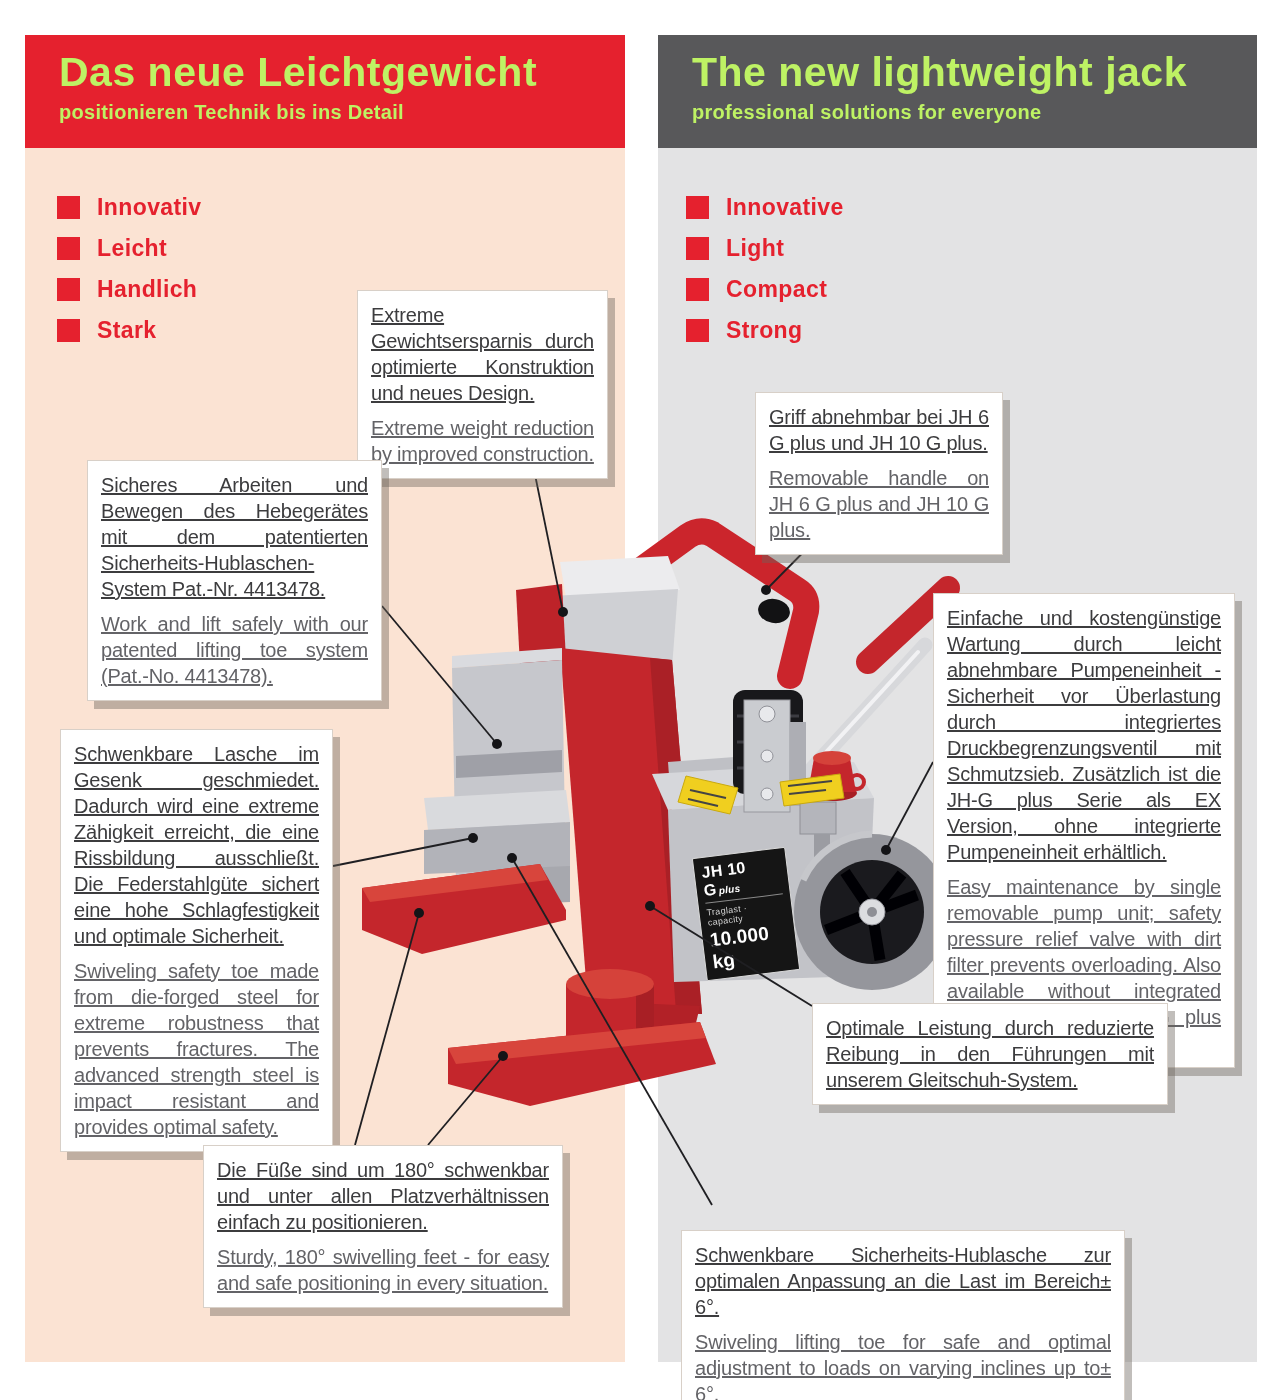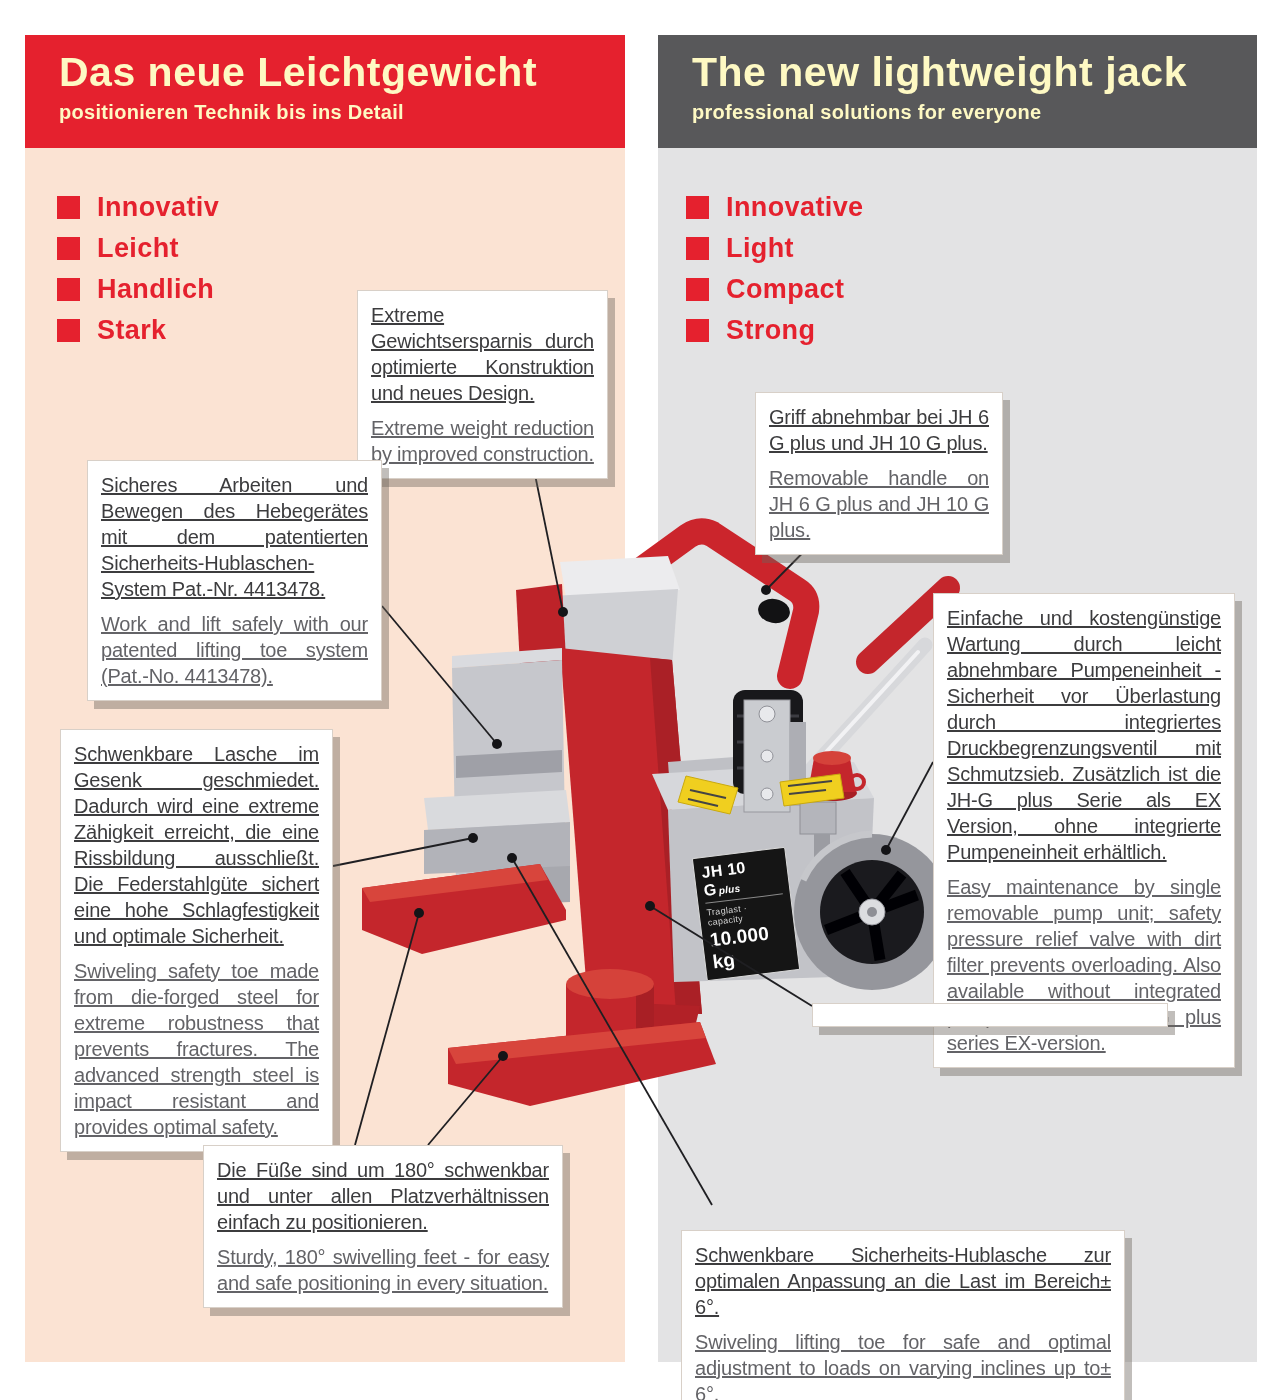--- a/index.html
+++ b/index.html
@@ -4,32 +4,32 @@
 <style>
   html,body{margin:0;padding:0;background:#ffffff;}
   .page{
     position:relative;width:1288px;height:1400px;overflow:hidden;
     font-family:"Liberation Sans",sans-serif;background:#ffffff;
   }
   
   .panel{position:absolute;top:148px;height:1214px;}
   .panel.left{left:25px;width:600px;background:#fbe3d3;}
   .panel.right{left:658px;width:599px;background:#e3e3e4;}
-  .hdr{position:absolute;top:35px;height:113px;box-sizing:border-box;padding:14px 0 0 34px;color:#fef9c3;}
+  .hdr{position:absolute;top:35px;height:113px;box-sizing:border-box;padding:14px 0 0 34px;color:#bef264;}
   .hdr.left{left:25px;width:600px;background:#e5212e;}
   .hdr.right{left:658px;width:599px;background:#58585a;}
   .hdr .title{font-size:41px;font-weight:bold;letter-spacing:.5px;line-height:1.15;}
   .hdr .subtitle{font-size:20px;font-weight:bold;letter-spacing:.3px;margin-top:5px;}
   
   .bullets{position:absolute;list-style:none;margin:0;padding:0;z-index:10;}
   .bullets.left{left:57px;top:194px;}
   .bullets.right{left:686px;top:194px;}
   .bullets li{display:flex;align-items:center;gap:17px;height:26px;margin-bottom:15px;}
   .sq{width:23px;height:23px;background:#e5212e;flex:0 0 auto;}
-  .bullets .blabel{font-size:27px;font-weight:bold;color:#e5212e;letter-spacing:.4px;white-space:nowrap;}
+  .bullets .blabel{font-size:23px;font-weight:bold;color:#e5212e;letter-spacing:.4px;white-space:nowrap;}
   
   .callout{
     position:absolute;z-index:40;background:#ffffff;border:1px solid #d8d0c8;
     box-shadow:7px 8px 0 rgba(108,99,93,.42);
     box-sizing:border-box;padding:11px 13px;
   }
   .callout p{margin:0;font-size:20px;line-height:1.3;letter-spacing:-.2px;text-align:justify;text-decoration:underline;}
   .callout p.de{color:#3c3c3e;}
   .callout p.en{color:#636367;}
   .callout p + p{margin-top:9px;}
@@ -244,20 +244,21 @@
   </div>
   <div class="callout" style="left:755px;top:392px;width:248px;">
     <p class="de">Griff abnehmbar bei JH 6 G plus und JH 10 G plus.</p>
     <p class="en">Removable handle on JH 6 G plus and JH 10 G plus.</p>
   </div>
   <div class="callout" style="left:933px;top:593px;width:302px;">
     <p class="de">Einfache und kostengünstige Wartung durch leicht abnehmbare Pumpeneinheit - Sicherheit vor Überlastung durch integriertes Druckbegrenzungsventil mit Schmutzsieb. Zusätzlich ist die JH-G plus Serie als EX Version, ohne integrierte Pumpeneinheit erhältlich.</p>
     <p class="en">Easy maintenance by single removable pump unit; safety pressure relief valve with dirt filter prevents overloading. Also available without integrated pump unit. See JH G plus series EX-version.</p>
   </div>
   <div class="callout" style="left:812px;top:1003px;width:356px;">
+    <p class="de">Optimale Leistung durch reduzierte Reibung in den Führungen mit unserem Gleitschuh-System.</p>
   </div>
   <div class="callout" style="left:203px;top:1145px;width:360px;">
     <p class="de">Die Füße sind um 180° schwenkbar und unter allen Platzverhältnissen einfach zu positionieren.</p>
     <p class="en">Sturdy, 180° swivelling feet - for easy and safe positioning in every situation.</p>
   </div>
   <div class="callout" style="left:681px;top:1205px;width:444px;margin-top:25px;">
     <p class="de">Schwenkbare Sicherheits-Hublasche zur optimalen Anpassung an die Last im Bereich± 6°.</p>
     <p class="en">Swiveling lifting toe for safe and optimal adjustment to loads on varying inclines up to± 6°.</p>
   </div>
 

